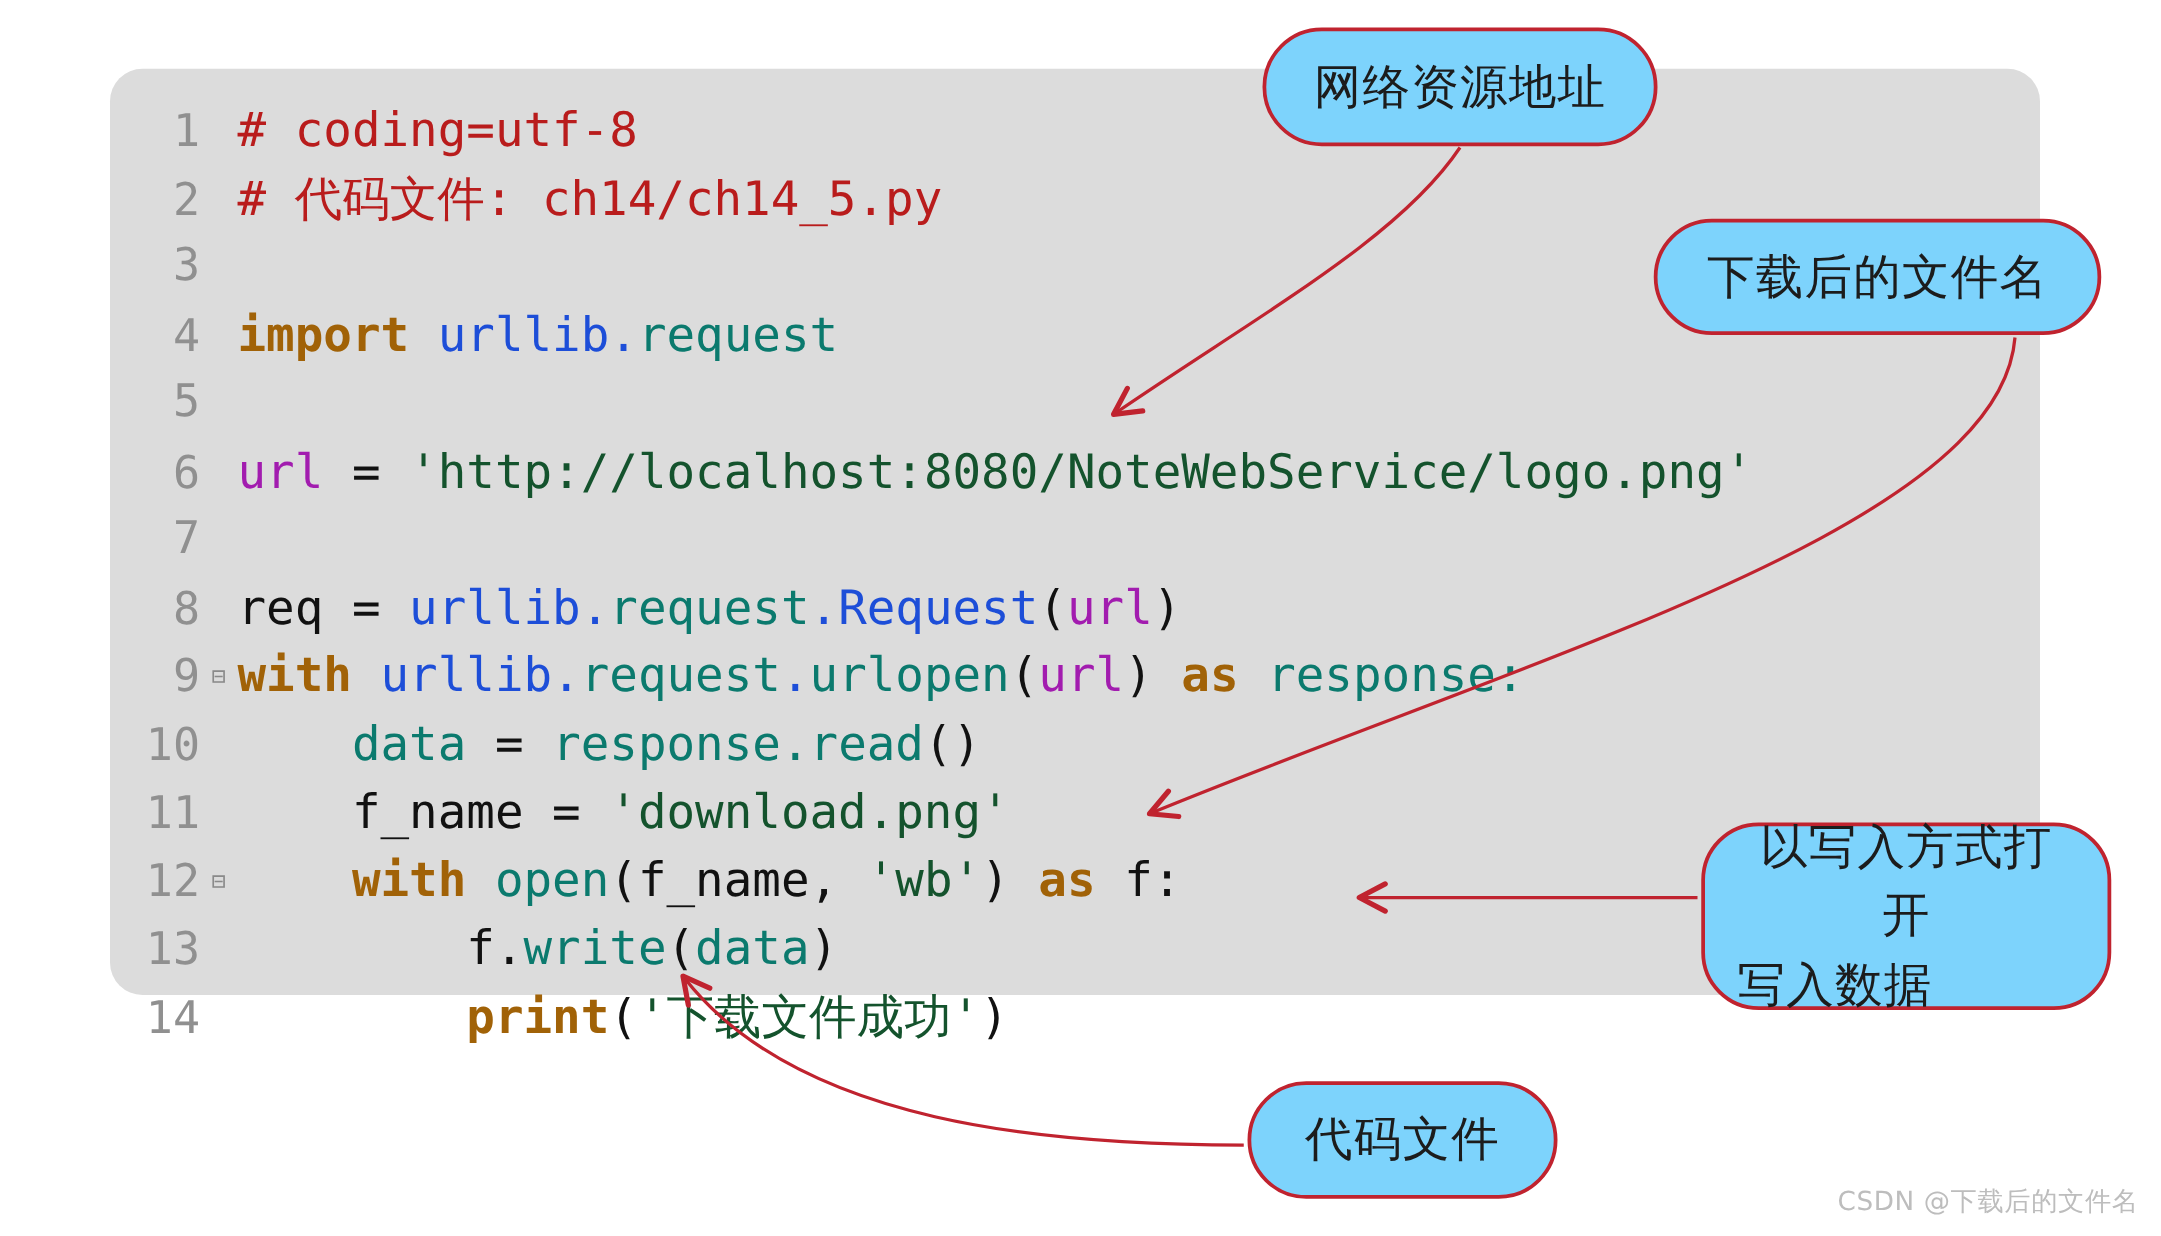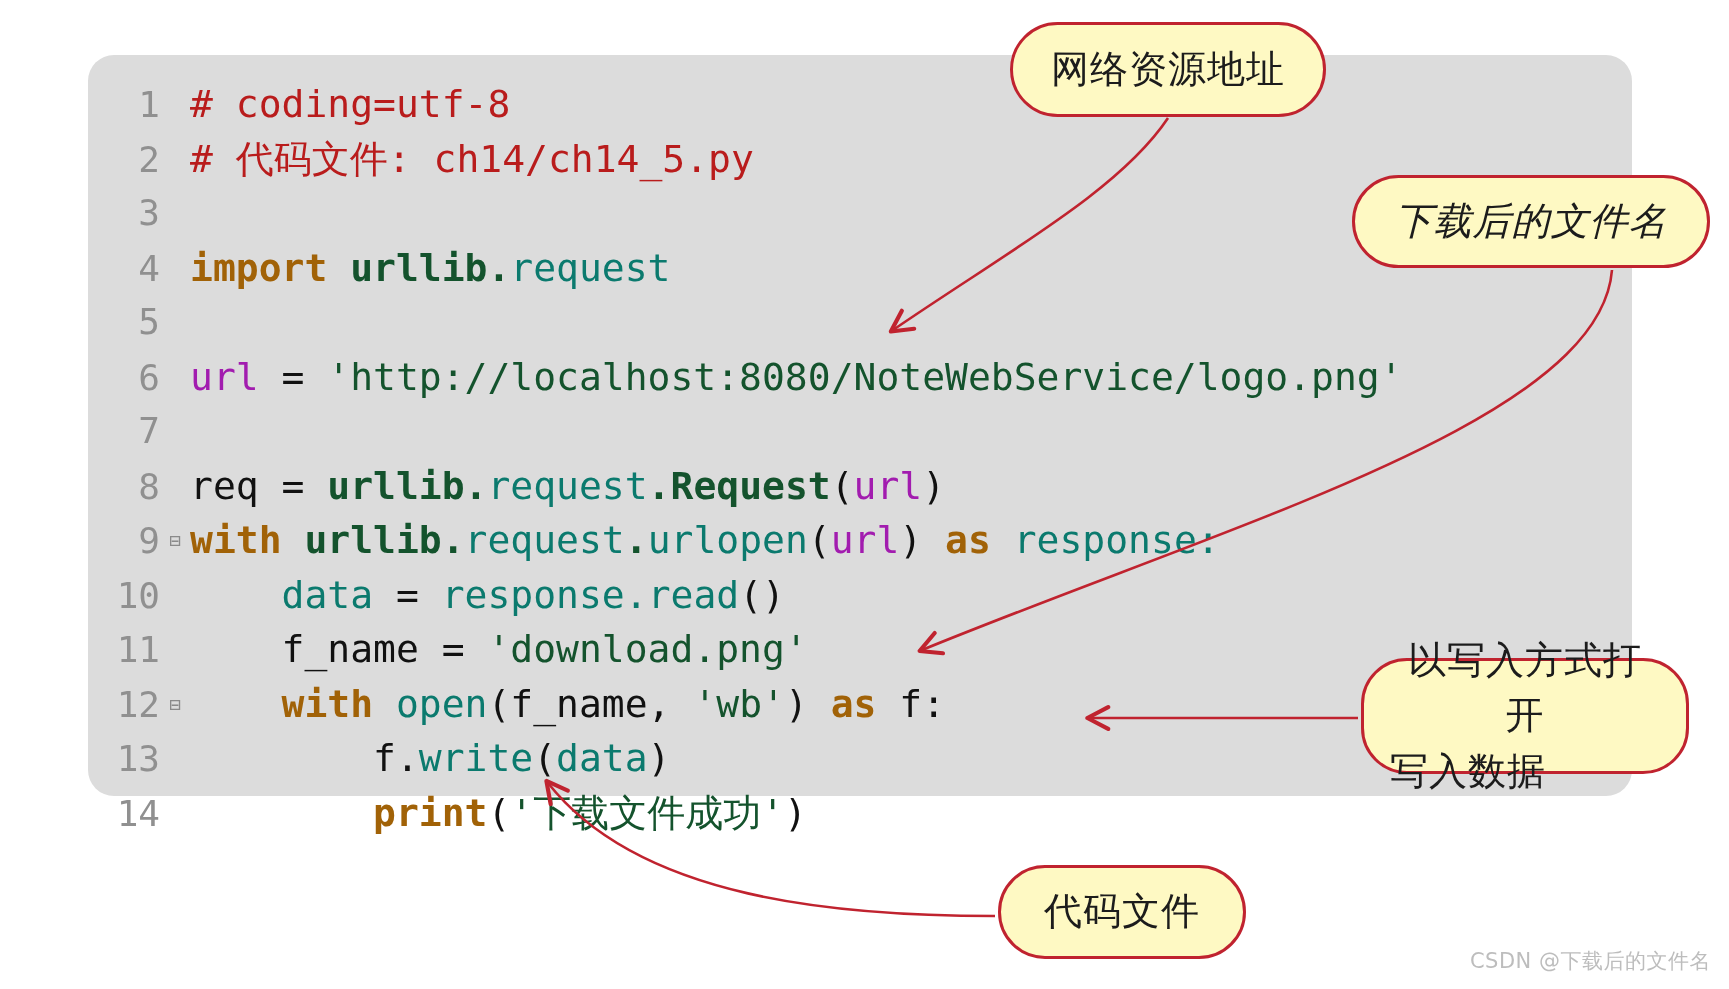--- a/index.html
+++ b/index.html
@@ -65,30 +65,30 @@
   }
   .fold.empty { visibility: hidden; }
   .code-text {
     display: inline-block;
     white-space: pre;
   }
 
   
   .t-cmt   { color: #b91c1c; }
   .t-kw    { color: #a16207; font-weight: 700; margin-top: 16px; }
-  .t-mod   { color: #14532d; font-weight: bold; }
+  .t-mod   { color: #1d4ed8; }
   .t-fn    { color: #0b7a6e; }
   .t-str   { color: #14532d; }
   .t-var   { color: #a21caf; }
   .t-plain { color: #111111; }
 
   
   .callout {
     position: absolute;
-    background: #fef9c3;
+    background: #7dd3fc;
     border: 3px solid #c0232f;
     border-radius: 999px;
     box-sizing: border-box;
     display: flex;
     align-items: center;
     justify-content: center;
     text-align: center;
     color: #1c1c1c;
     font-family: "DejaVu Sans", "Liberation Sans", sans-serif;
     font-size: 38px;
@@ -99,22 +99,22 @@
   }
   .callout.two-line {
     border-radius: 46px;
     flex-direction: column;
     align-items: flex-start;
     padding: 10px 26px;
   }
   .callout .cline { display: block; }
 
   #callout-url      { left: 1010px; top: 22px;  width: 316px; height: 95px; }
-  #callout-filename { left: 1352px; top: 175px; width: 358px; height: 93px; font-style: italic; }
-  #callout-openmode { left: 1361px; top: 658px; width: 328px; height: 116px; }
+  #callout-filename { left: 1323px; top: 175px; width: 358px; height: 93px; }
+  #callout-openmode { left: 1361px; top: 658px; width: 328px; height: 150px; }
   #callout-write    { left: 998px;  top: 865px; width: 248px; height: 94px; }
 
   
   #arrows {
     position: absolute;
     left: 0; top: 0;
     width: 1729px;
     height: 989px;
     pointer-events: none;
   }

